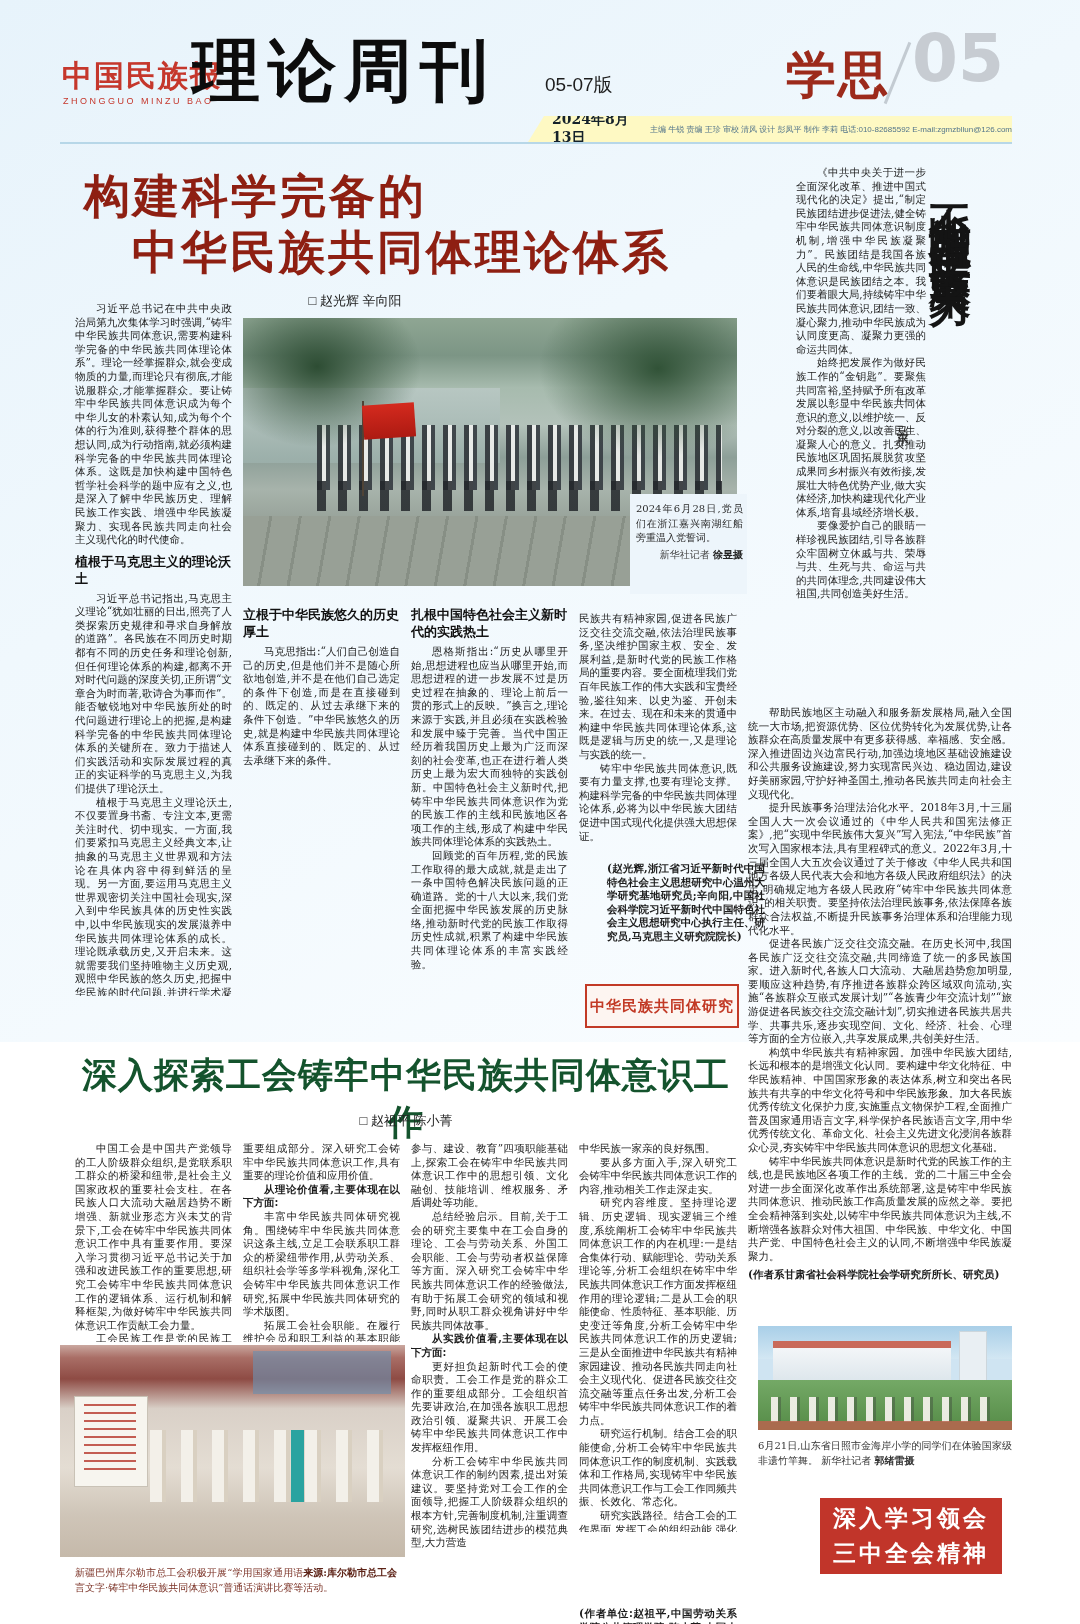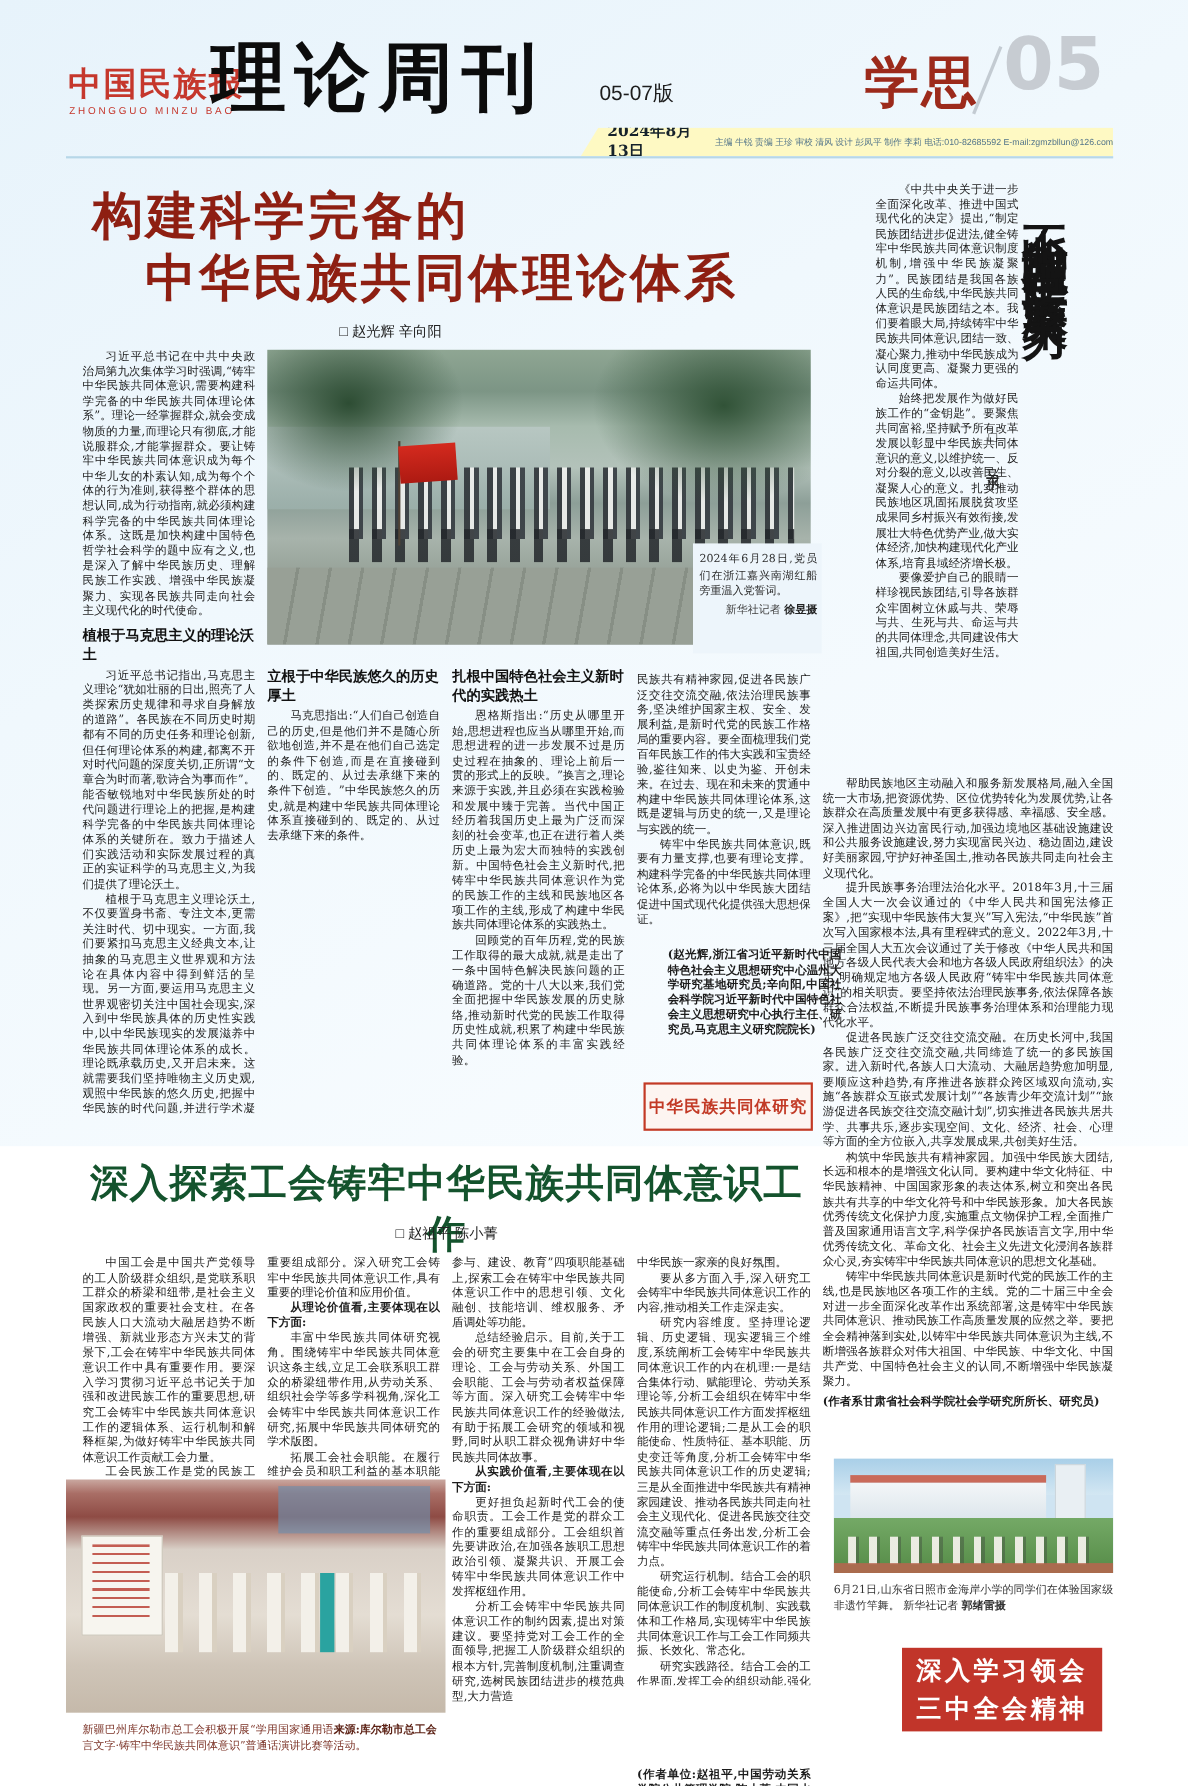--- a/index.html
+++ b/index.html
@@ -27,21 +27,21 @@
   .col p.noind{text-indent:0;}
   .subhead{font-family:"Liberation Sans",sans-serif;font-weight:bold;font-size:13px;line-height:17px;
            text-align:left;margin:6px 0 5px 0;color:#111;}
   .bold{font-weight:bold;}
   .credit{font-weight:bold;}
   
   .h1a{left:84px;top:166px;font-size:46px;font-weight:900;color:#8e1f12;letter-spacing:3px;}
   .h1b{left:132px;top:222px;font-size:46px;font-weight:900;color:#8e1f12;letter-spacing:3px;}
   .byline1{left:75px;top:292px;width:560px;text-align:center;font-size:13px;color:#222;
            font-family:"Liberation Sans",sans-serif;}
-  .lead-c1{left:75px;top:318px;width:157px;height:694px;}
+  .lead-c1{left:75px;top:302px;width:157px;height:694px;}
   .lead-photo{left:243px;top:318px;width:494px;height:268px;overflow:hidden;
       background:linear-gradient(180deg,#8fa693 0%,#7c9585 14%,#a7bbae 26%,#b3c2ba 40%,#8d9f98 52%,#a7b3ab 64%,#949f96 78%,#868f86 100%);}
   .lp-water{position:absolute;left:0;top:26%;width:52%;height:28%;
       background:linear-gradient(180deg,#b9c8c4,#9cb0ab);opacity:.9;}
   .lp-deck{position:absolute;left:0;bottom:0;width:100%;height:26%;
       background:repeating-linear-gradient(100deg,#98a096 0 26px,#878f85 26px 29px);}
   .lp-tree1{position:absolute;left:-6%;top:-12%;width:42%;height:60%;
       background:radial-gradient(closest-side,rgba(40,72,46,.95),rgba(40,72,46,0));}
   .lp-tree2{position:absolute;right:-8%;top:-14%;width:48%;height:66%;
       background:radial-gradient(closest-side,rgba(44,78,50,.95),rgba(44,78,50,0));}

